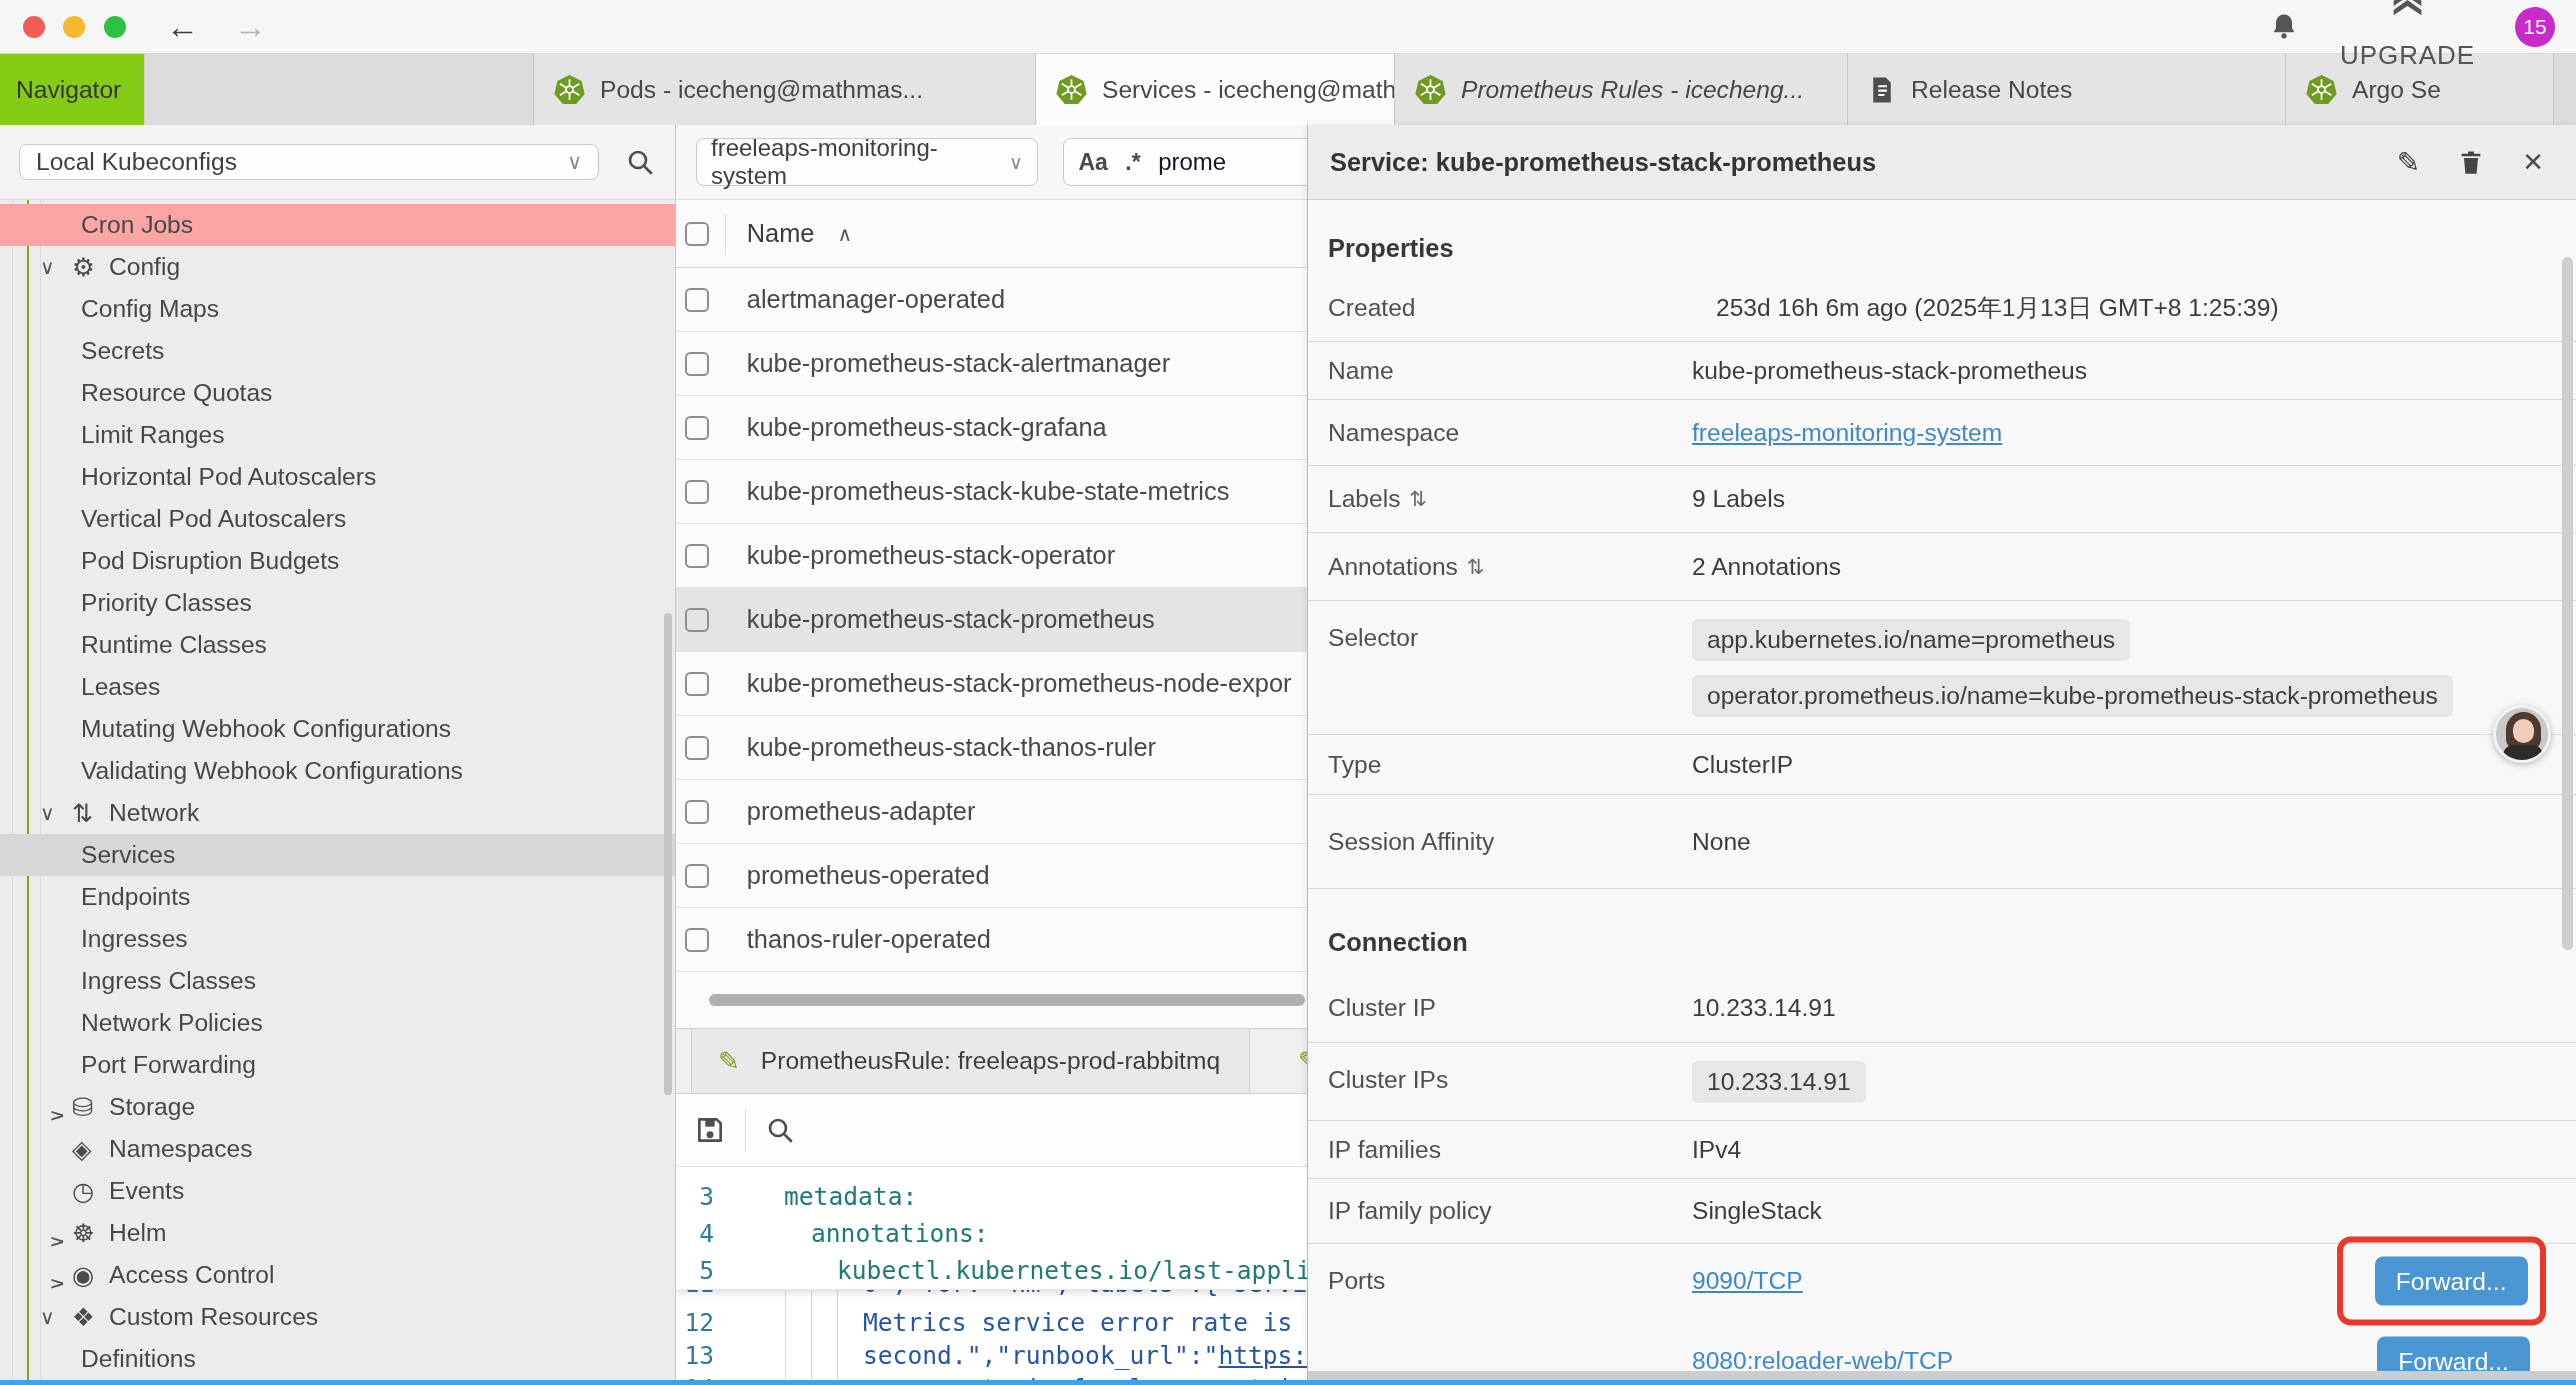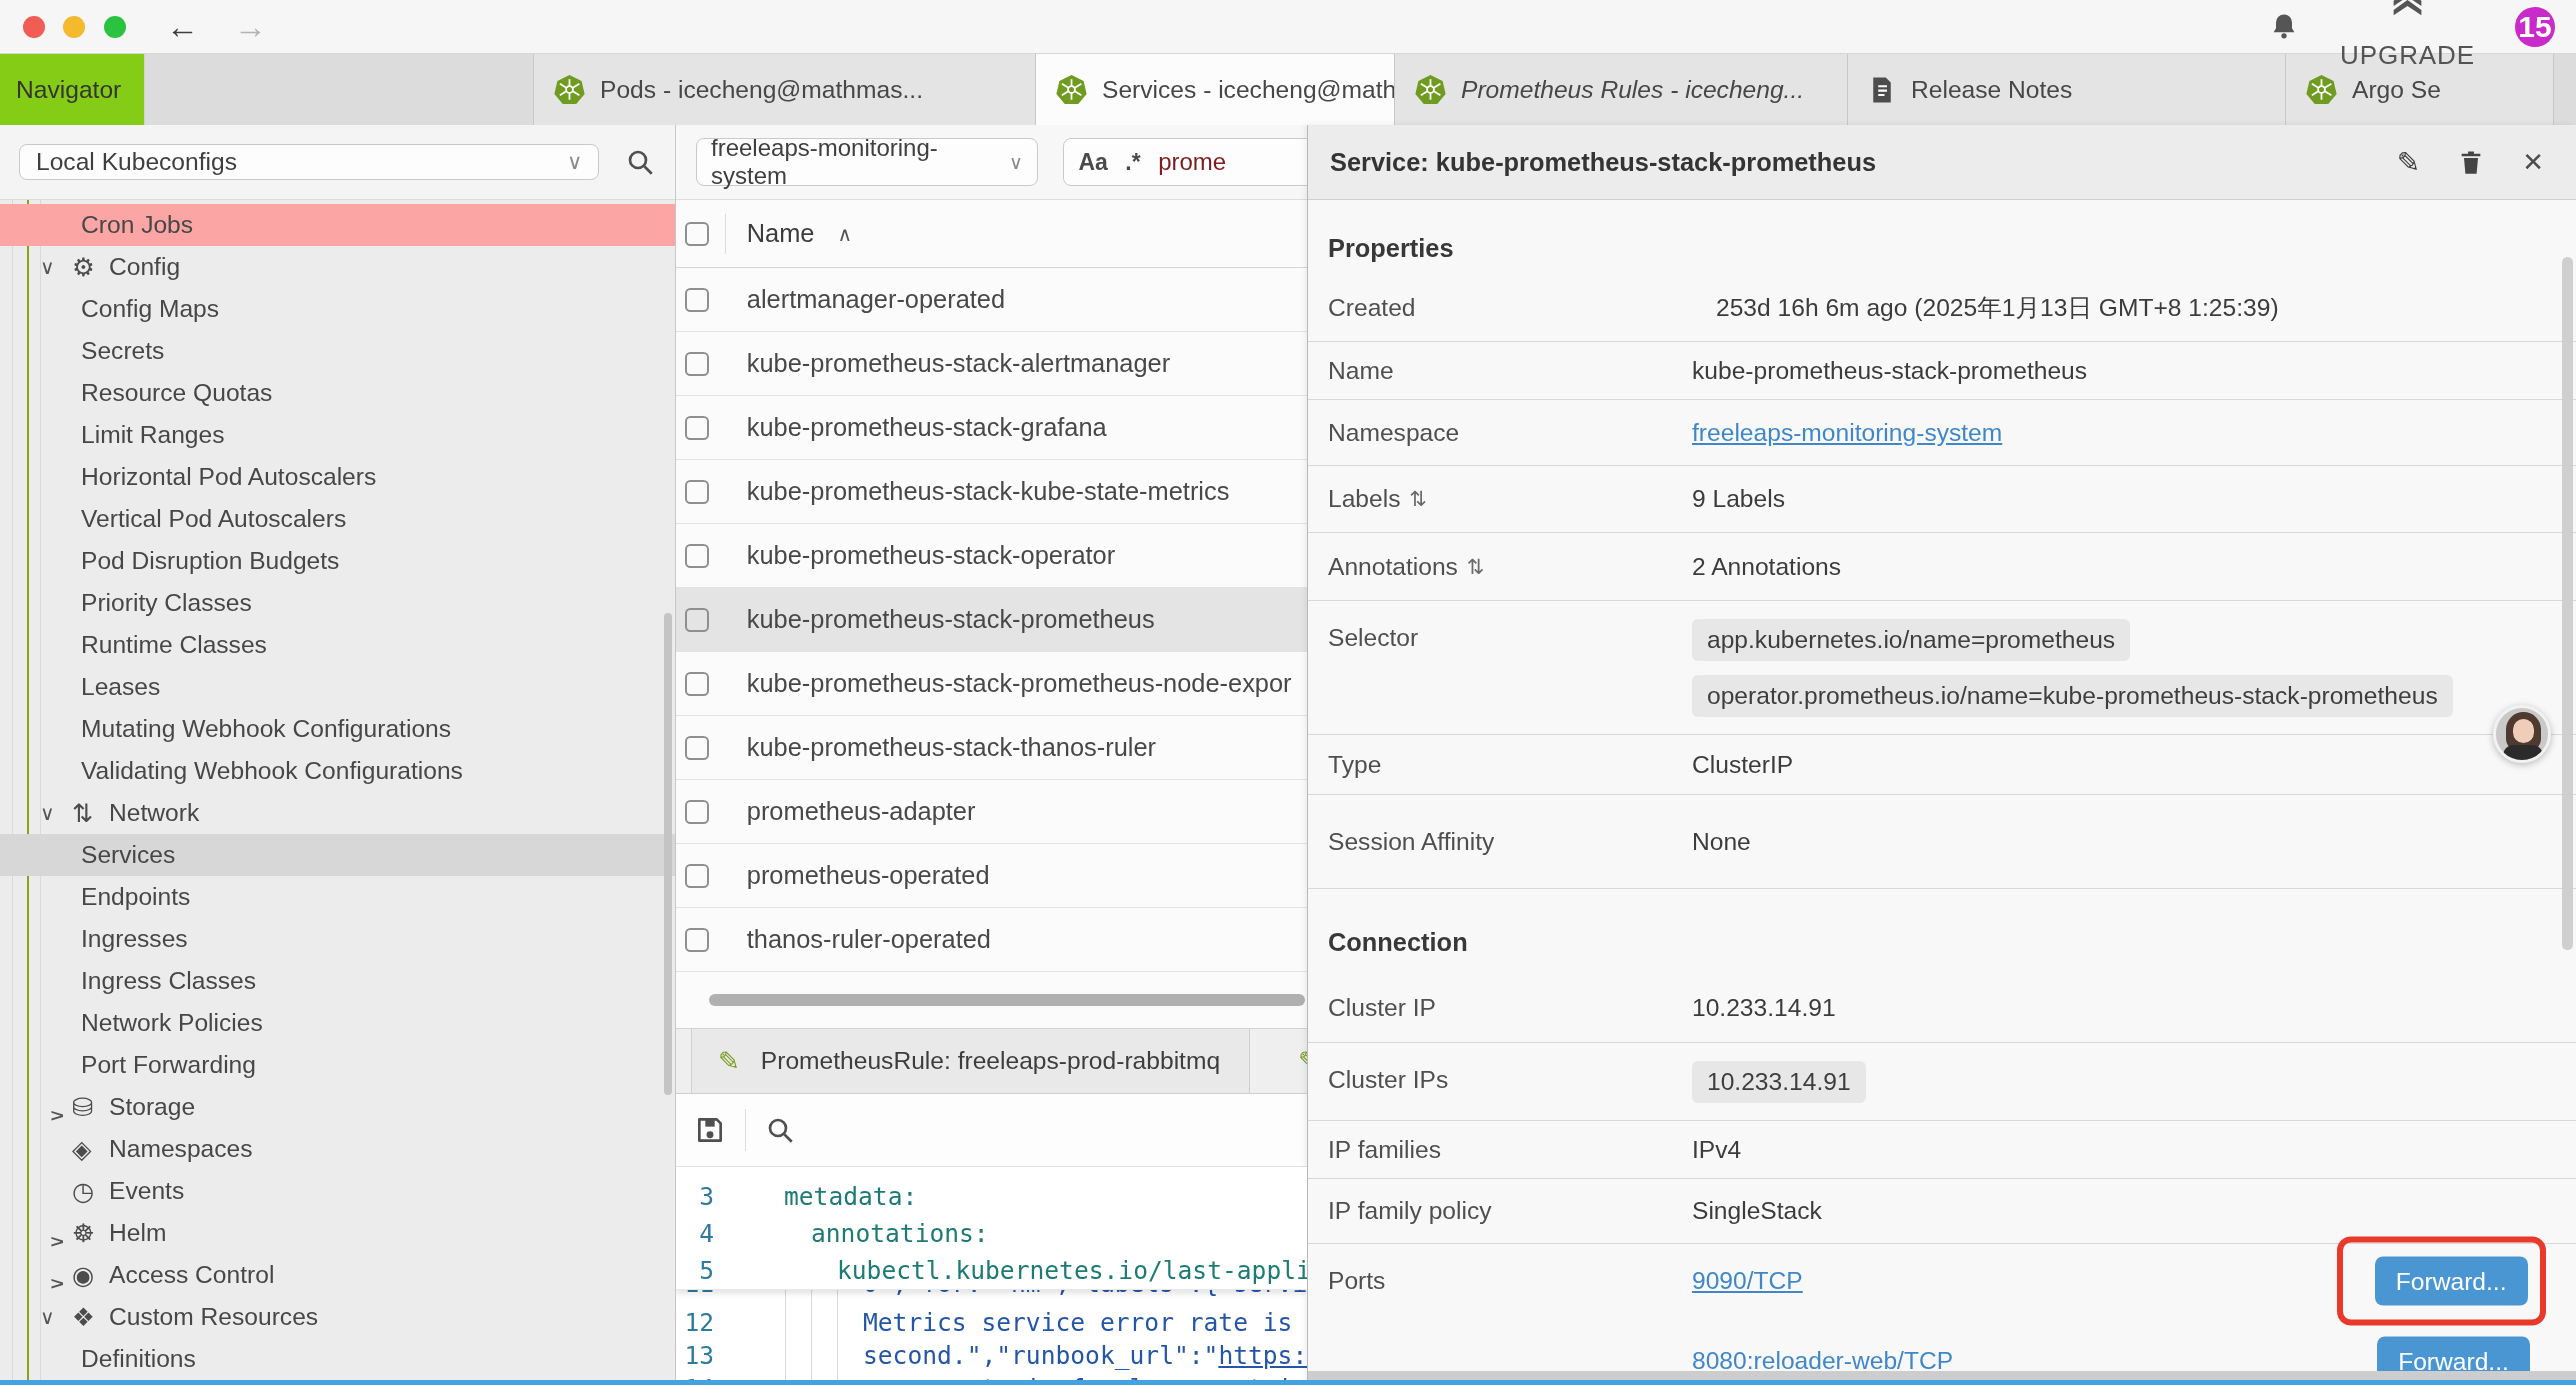--- a/index.html
+++ b/index.html
@@ -8,21 +8,21 @@
 
   
   .titlebar { height:54px; background:#f6f6f6; border-bottom:0.9px solid #d8d8d8; display:flex; align-items:center; position:relative; }
   .traffic { display:flex; gap:18.4px; margin-left:23px; }
   .light { width:22px; height:22px; border-radius:50%; }
   .light.red{ background:#f15c54; } .light.yellow{ background:#f5b92e; } .light.green{ background:#2bc23f; }
   .navarrows { display:flex; gap:35px; margin-left:40px; font-size:33px; }
   .arrow-back { color:#3e3e3e; } .arrow-fwd { color:#b3b3b3; }
   .titlebar-right { position:absolute; right:21px; top:0; height:54px; display:flex; align-items:center; gap:40px; }
   .upgrade { display:flex; align-items:center; gap:12.3px; color:#545454; font-size:26px; letter-spacing:0.9px;flex-direction:column; }
-  .badge { width:40px; height:40px; border-radius:50%; background:#c92bcb; color:#fff; font-size:30px; display:flex; align-items:center; justify-content:center;font-weight:bold; }
+  .badge { width:40px; height:40px; border-radius:50%; background:#c92bcb; color:#fff; font-size:21px; display:flex; align-items:center; justify-content:center; }
 
   
   .tabstrip { height:71px; background:#dcdcdc; display:flex; align-items:stretch; }
   .nav-tab { width:145px; background:#84cc16; display:flex; align-items:center; padding-left:16px; font-size:24.6px; color:#353535; border-right:0.9px solid #d2d2d2; }
   .tab-gap { width:388px; }
   .app-tab { display:flex; align-items:center; gap:14px; padding:0 19px; font-size:24.6px; color:#474747; background:#e4e4e4; border-left:0.9px solid #c8c8c8; overflow:hidden; white-space:nowrap; }
   .app-tab:last-child { border-right:0.9px solid #c8c8c8; }
   .app-tab.active { background:#fcfcfc; }
   .app-tab.italic .tab-label { font-style:italic; }
   .tab-icon { display:flex; align-items:center; }
@@ -49,21 +49,21 @@
   .tree-row.hover { background:#fca5a5; }
   .side-scroll { position:absolute; right:2.6px; top:488px; width:8.8px; height:482px; background:#c4c4c4; border-radius:4.4px; }
 
   
   .middle { width:632px; background:#fbfbfb; position:relative; overflow:hidden; border-right:0.9px solid #c0c0c0; }
   .mid-toolbar { height:75px; border-bottom:0.9px solid #dddddd; display:flex; align-items:center; padding-left:20px; gap:25.4px; background:#f7f7f7; }
   .ns-select { width:342px; height:48px; border:0.9px solid #c9c9c9; border-radius:8px; background:#fdfdfd; display:flex; align-items:center; padding:0 14px; font-size:24px; color:#3f3f3f; flex:none; }
   .ns-select .chev { margin-left:auto; color:#8a8a8a; font-size:19px; }
   .search-box { width:256px; height:48px; border:0.9px solid #c9c9c9; border-radius:8px; background:#fdfdfd; display:flex; align-items:center; padding:0 14px; gap:17.5px; font-size:24px; flex:none; }
   .search-box .tog { color:#4a4a4a; font-weight:bold; font-size:23px; }
-  .search-box .query { color:#7f1d1d; }
+  .search-box .query { color:#0f172a; }
   .thead { height:68px; display:flex; align-items:center; padding-left:8.8px; border-bottom:1.8px solid #d5d5d5; background:#fbfbfb; }
   .checkbox { width:24px; height:24px; border:2.2px solid #8f8f8f; border-radius:5.3px; flex:none; }
   .th-div { width:0.9px; height:40px; background:#dcdcdc; margin-left:16px; }
   .th-name { margin-left:21px; font-size:25.4px; color:#3c3c3c; }
   .sort-caret { margin-left:23px; font-size:20px; color:#555; }
   .trow { height:64px; display:flex; align-items:center; padding-left:8.8px; border-bottom:1.8px solid #e3e3e3; font-size:25.4px; color:#484848; white-space:nowrap; }
   .trow.selected { background:#e4e4e4; }
   .trow .rname { margin-left:38px; }
   .hscroll { height:56px; position:relative; }
   .hscroll .thumb { position:absolute; left:33px; right:1.8px; top:22px; height:12.3px; border-radius:6.1px; background:#b0b0b0; }

